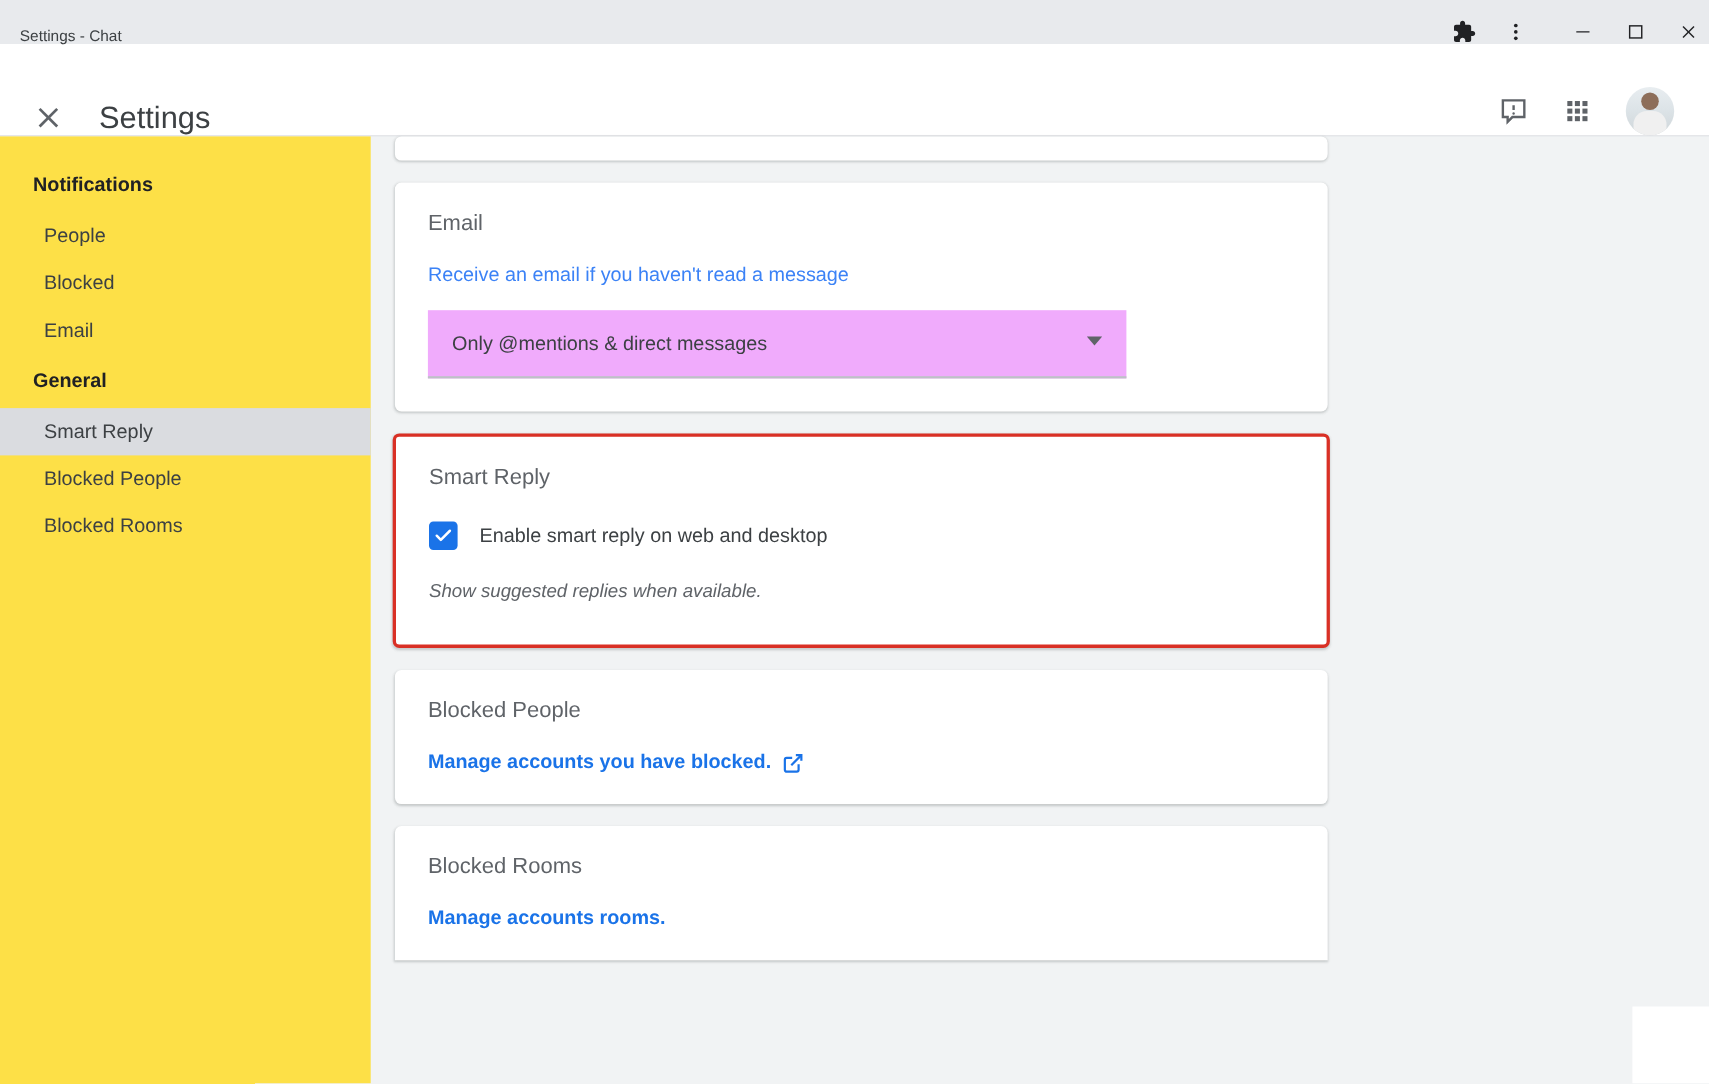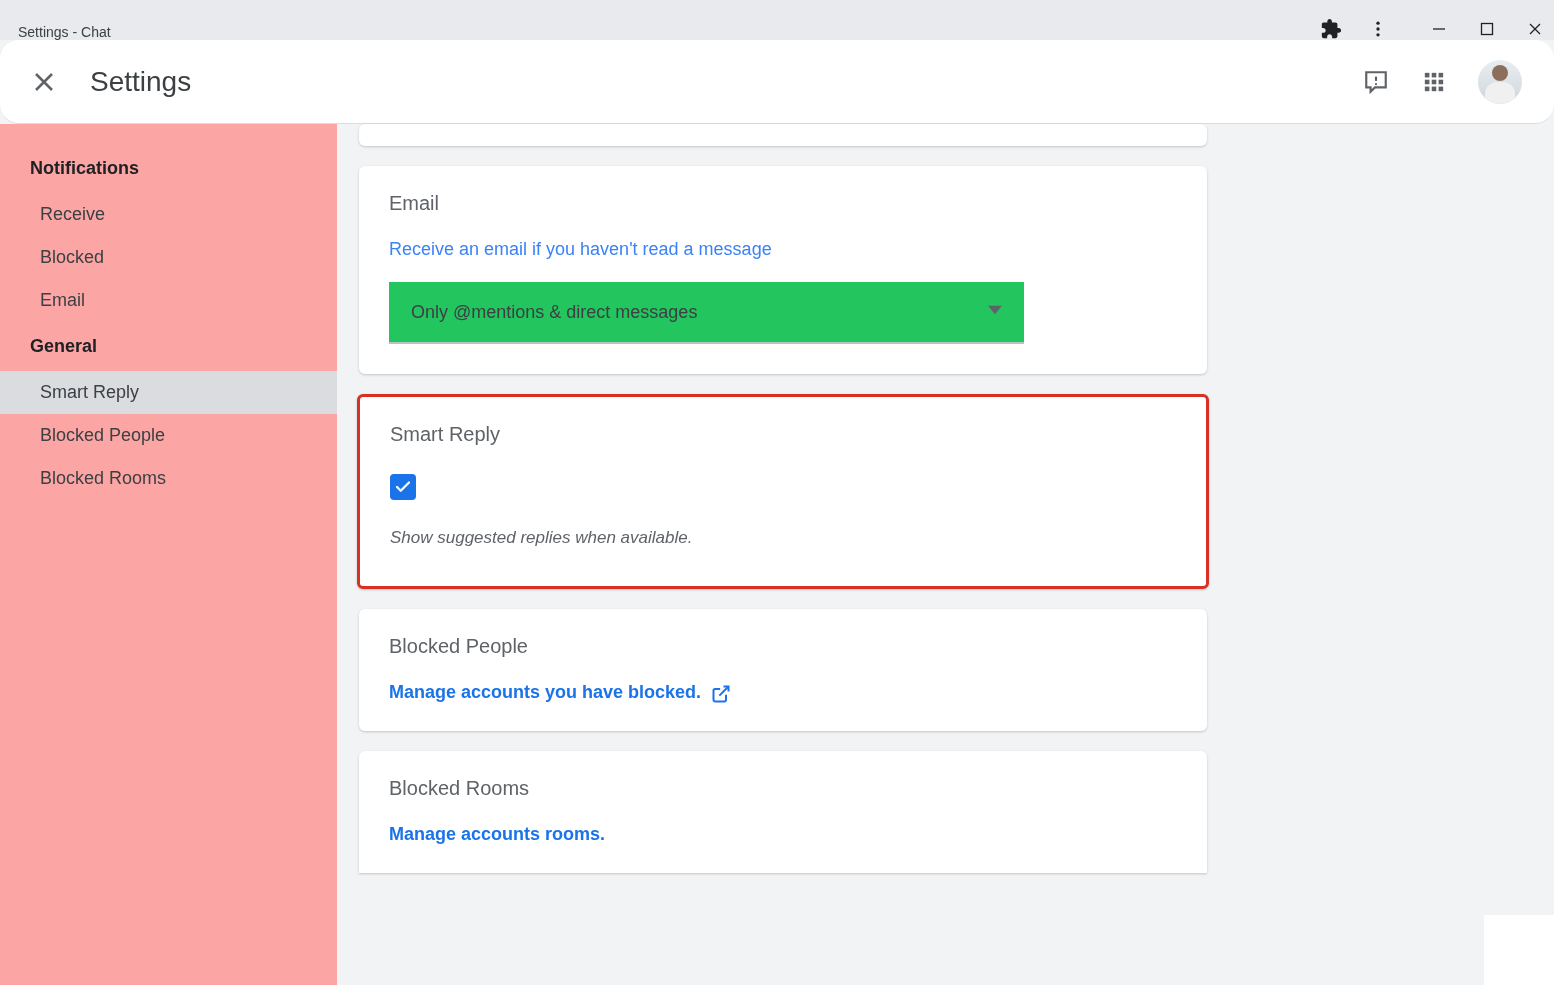--- a/index.html
+++ b/index.html
@@ -46,24 +46,23 @@
   .win-btn svg {
     display: block;
   }
 
   
   .header {
     height: 84px;
     background: #ffffff;
     border-bottom: 1px solid #dadce0;
     display: flex;
-    align-items: center;
+    align-items: flex-end;
     justify-content: space-between;
     padding: 0 32px;
-    border-radius: 19px;
   }
   .header-left {
     display: flex;
     align-items: center;
     gap: 34px;
   }
   .close-btn {
     width: 24px;
     height: 24px;
     cursor: pointer;
@@ -119,21 +118,21 @@
   }
 
   
   .main {
     display: flex;
     height: calc(100% - 124px);
   }
   .sidebar {
     width: 337px;
     padding-top: 20px;
-    background: #fca5a5;
+    background: #fde047;
   }
   .sidebar-group-title {
     font-size: 18px;
     font-weight: 600;
     color: #202124;
     padding: 14px 30px;
   }
   .sidebar-item {
     font-size: 18px;
     color: #3c4043;
@@ -170,21 +169,21 @@
   .card-desc {
     font-size: 18px;
     color: #3b82f6;
     margin-bottom: 22px;
   }
 
   
   .select {
     width: 635px;
     height: 62px;
-    background: #22c55e;
+    background: #f0abfc;
     border-bottom: 2px solid #bdc1c6;
     display: flex;
     align-items: center;
     justify-content: space-between;
     padding: 0 22px;
     cursor: pointer;
   }
   .select-value {
     font-size: 18px;
     color: #3c4043;
@@ -332,21 +331,21 @@
       </svg>
     </span>
     <div class="avatar"></div>
   </div>
 </div>
 
 <div class="main">
 
   <div class="sidebar">
     <div class="sidebar-group-title">Notifications</div>
-    <div class="sidebar-item">Receive</div>
+    <div class="sidebar-item">People</div>
     <div class="sidebar-item">Blocked</div>
     <div class="sidebar-item">Email</div>
 
     <div class="sidebar-group-title">General</div>
     <div class="sidebar-item selected">Smart Reply</div>
     <div class="sidebar-item">Blocked People</div>
     <div class="sidebar-item">Blocked Rooms</div>
   </div>
 
   <div class="content">
@@ -367,20 +366,21 @@
     </div>
 
     <div class="card highlighted">
       <div class="card-title">Smart Reply</div>
       <div class="checkbox-row">
         <span class="checkbox">
           <svg viewBox="0 0 24 24" fill="none">
               <path d="M4 12l5 5L20 6" stroke="#ffffff" stroke-width="3" stroke-linecap="round" stroke-linejoin="round"></path>
             </svg>
         </span>
+        <span class="checkbox-label">Enable smart reply on web and desktop</span>
       </div>
       <div class="helper-text">Show suggested replies when available.</div>
     </div>
 
     <div class="card blocked-people">
       <div class="card-title">Blocked People</div>
       <a class="link">
         <span>Manage accounts you have blocked.</span>
         <span class="ext-link-icon">
            <svg width="20" height="20" viewBox="0 0 24 24" fill="none" stroke="#1a73e8" stroke-width="2.4">

